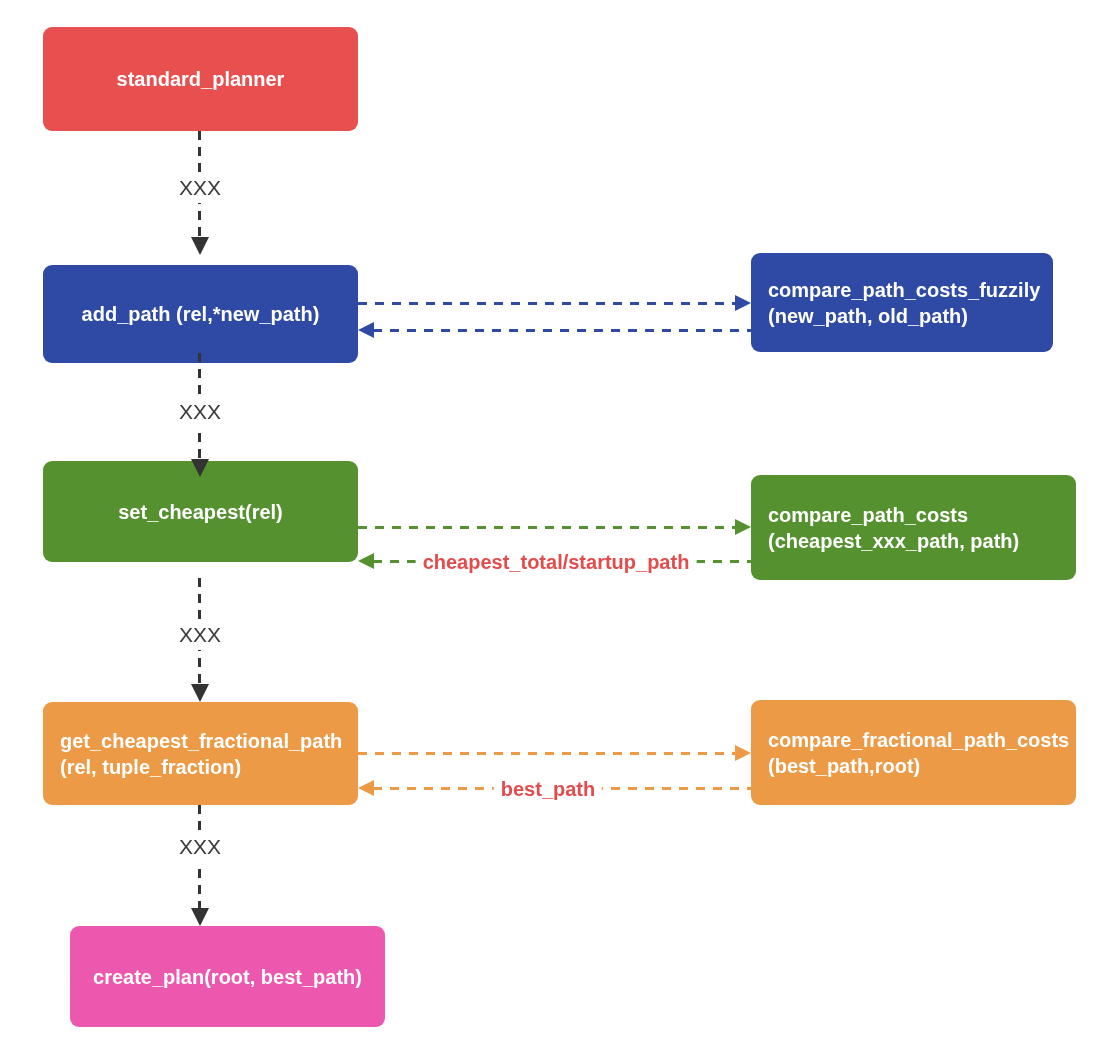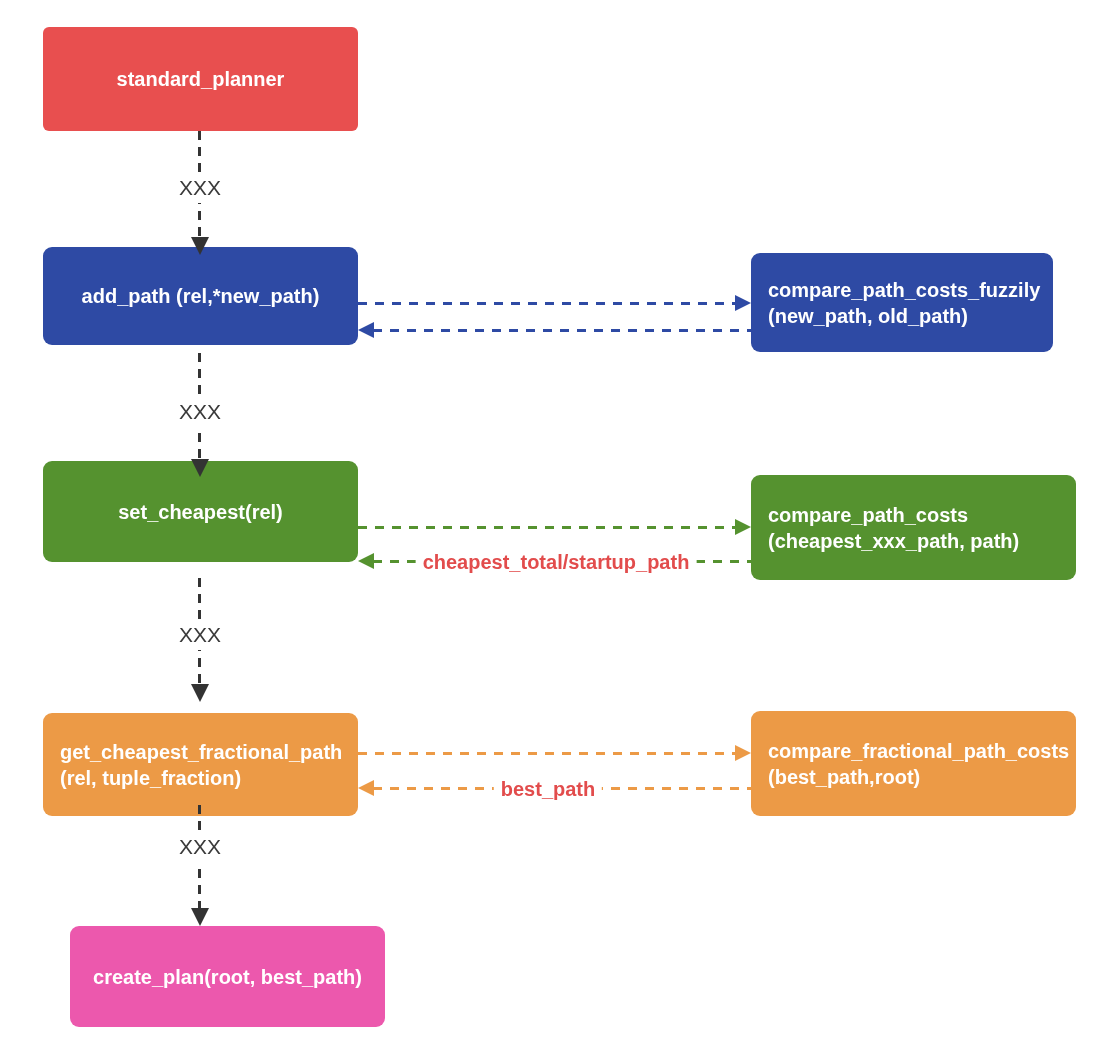--- a/index.html
+++ b/index.html
@@ -22,24 +22,24 @@
     font-size: 20px;
     font-weight: 600;
     display: flex;
     flex-direction: column;
     justify-content: center;
     box-sizing: border-box;
     line-height: 1.3;
   }
   .node.single { align-items: center; text-align: center; }
   .node.multi  { align-items: flex-start; text-align: left; padding-left: 17px; padding-right: 8px; }
-  .node.red    { background: var(--red); border-radius: 6px; }
+  .node.red    { background: var(--red); }
   .node.blue   { background: var(--blue); }
   .node.green  { background: var(--green); }
-  .node.orange { background: var(--orange); margin-top: 11px; }
+  .node.orange { background: var(--orange); }
   .node.pink   { background: var(--pink); margin-left: 27px; }
 
   
   .vline {
     position: absolute;
     width: 3px;
     background-image: repeating-linear-gradient(180deg, var(--arrow_dark) 0 9px, transparent 9px 16px);
   }
   .hline {
     position: absolute;
@@ -98,21 +98,21 @@
 </style>
 </head>
 <body>
 
 <div class="canvas">
 
   <div class="node red single" style="left:43px; top:27px; width:315px; height:104px">
     <div>standard_planner</div>
   </div>
 
-  <div class="node blue single" style="left:43px; top:247px; width:315px; height:98px">
+  <div class="node blue single" style="left:43px; top:265px; width:315px; height:98px">
     <div>add_path (rel,*new_path)</div>
   </div>
 
   <div class="node green single" style="left:43px; top:461px; width:315px; height:101px">
     <div>set_cheapest(rel)</div>
   </div>
 
   <div class="node orange multi" style="left:43px; top:702px; width:315px; height:103px">
     <div>get_cheapest_fractional_path</div>
     <div>(rel, tuple_fraction)</div>

